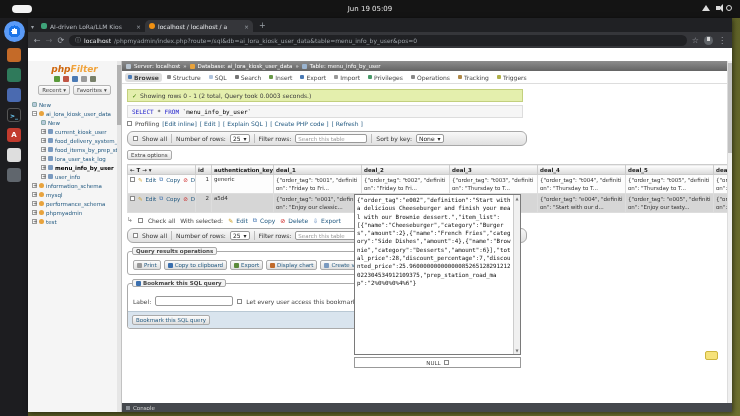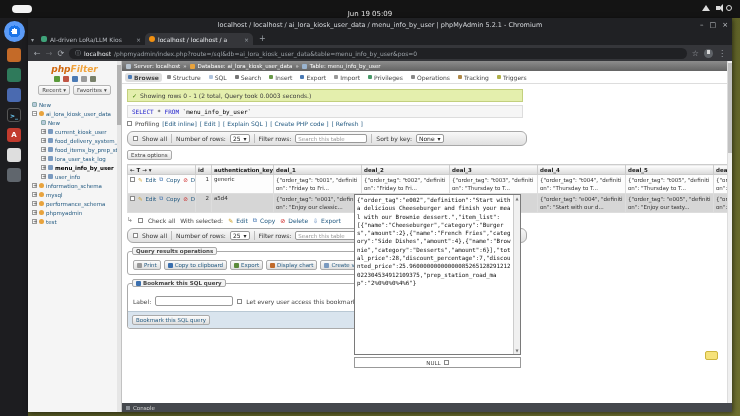--- a/index.html
+++ b/index.html
@@ -2,21 +2,21 @@
 <html><head>
 <meta charset="utf-8">
 <style>
   *{margin:0;padding:0;box-sizing:border-box}
   body{font-family:"DejaVu Sans","Liberation Sans",sans-serif;background:#222}
   .screen{position:relative;width:740px;height:416px;overflow:hidden;
     background:linear-gradient(135deg,#45481d 0%,#5d6026 60%,#6e7030 100%)}
 
   
   .sysbar{position:absolute;left:0;top:0;width:740px;height:18px;background:#141414;
-    display:flex;align-items:flex-end;justify-content:center;color:#e6e6e6;font-size:7px}
+    display:flex;align-items:center;justify-content:center;color:#e6e6e6;font-size:7px}
   .sys-pill{position:absolute;left:12px;top:5px;width:20px;height:8px;background:#f2f2f2;border-radius:4px}
   .tray{position:absolute;right:8px;top:5px;display:flex;gap:6px;align-items:center}
   .wifi{width:0;height:0;border-left:4px solid transparent;border-right:4px solid transparent;border-bottom:6px solid #dcdcdc}
   .vol{width:4px;height:4px;background:#dcdcdc;position:relative}
   .vol::after{content:"";position:absolute;left:3px;top:-2px;border-top:4px solid transparent;border-bottom:4px solid transparent;border-right:4px solid #dcdcdc}
   .pwr{width:6px;height:6px;border:1px solid #dcdcdc;border-radius:50%}
 
   
   .dock{position:absolute;left:0;top:18px;width:28px;height:398px;background:#1d1d20;
     display:flex;flex-direction:column;align-items:center;padding-top:3px;gap:6px}
@@ -164,28 +164,20 @@
     <span class="dkic dk2"></span>
     <span class="dkic dk3"></span>
     <span class="dkic dk4">&gt;_</span>
     <span class="dkic dk5">A</span>
     <span class="dkic dk6"></span>
     <span class="dkic dk7"></span>
   </div>
 
   <div class="window">
 
-    <div class="titlebar">
-      <span>localhost / localhost / ai_lora_kiosk_user_data / menu_info_by_user | phpMyAdmin 5.2.1 - Chromium</span>
-      <span class="winctl">
-        <span>–</span>
-        <span>□</span>
-        <span>×</span>
-      </span>
-    </div>
 
     <div class="tabstrip">
       <span class="tabchev">▾</span>
       <div class="tab">
         <span class="fav fav1"></span>
         <span>AI-driven LoRa/LLM Kios</span>
         <span class="tabx">×</span>
       </div>
       <div class="tab active">
         <span class="fav fav2"></span>

